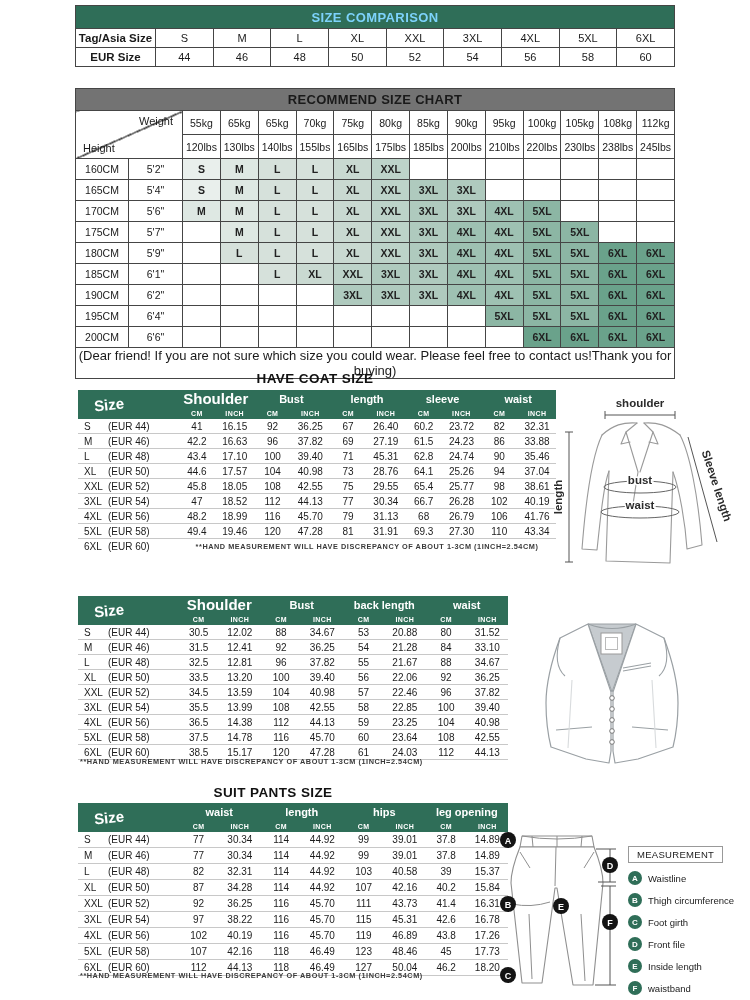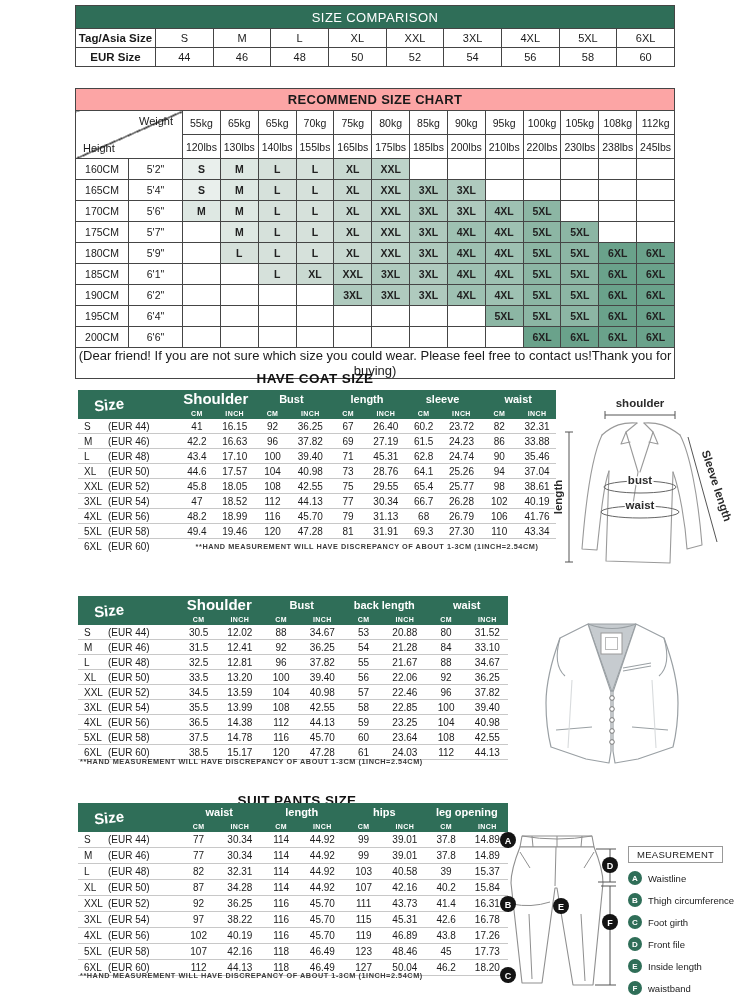--- a/index.html
+++ b/index.html
@@ -2,43 +2,43 @@
 <html style="--green: #2f6e58;"><head>
 <meta charset="utf-8">
 <style>
   html,body{margin:0;padding:0;background:#fff;}
   body{font-family:"Liberation Sans",sans-serif;color:#1a1a1a;}
   .page{position:relative;width:750px;height:1000px;background:#fff;overflow:hidden;}
 
   
   .cmp{position:absolute;left:75px;top:5px;width:600px;border-collapse:collapse;table-layout:fixed;}
   .cmp th,.cmp td{border:1px solid #454545;text-align:center;padding:0;}
-  .greenbar{background:var(--green,#2f6e58);color:#ffffff;font-weight:normal;font-size:13px;height:22px;letter-spacing:.4px;}
+  .greenbar{background:var(--green,#2f6e58);color:#7dd3fc;font-weight:bold;font-size:13px;height:22px;letter-spacing:.4px;}
   .cmp td{font-size:11px;height:18px;}
   .cmp td.rowlabel{font-weight:600;font-size:11.5px;}
   .c-label{width:80px;}
 
   
   .rec{position:absolute;left:75px;top:88px;width:600px;border-collapse:collapse;table-layout:fixed;}
   .rec th,.rec td{border:1px solid #454545;text-align:center;padding:0;}
-  .rec-title{font-size:13px;font-weight:bold;height:21px;background:#fca5a5;letter-spacing:.3px;}
+  .rec-title{font-size:13px;font-weight:bold;height:21px;background:#737373;letter-spacing:.3px;}
   #rec-head td{height:23px;font-size:10.5px;}
   #rec-body td{height:20px;font-size:10.5px;}
   #rec-body td.scell{font-weight:600;color:#222;}
   .r-cm{width:53px;}.r-ft{width:54px;}
   .rec-note{font-size:13px;height:21px;font-weight:400;}
   .diag{position:relative;background:linear-gradient(to bottom right,#fff calc(50% - .8px),#454545 calc(50% - .8px),#454545 calc(50% + .8px),#fff calc(50% + .8px));margin-top:27px;}
   .diag .w{position:absolute;top:4px;right:9px;font-size:11px;}
   .diag .h{position:absolute;bottom:4px;left:7px;font-size:11px;}
 
   
   .sec-title{position:absolute;text-align:center;font-size:13.5px;font-weight:700;letter-spacing:.4px;color:#111;}
   .t-coat{left:75px;top:371px;width:480px;}
   .t-vest{left:75px;top:578px;width:430px;}
-  .t-pants{left:82px;top:785px;width:430px;margin-top:8px;}
+  .t-pants{left:58px;top:785px;width:430px;}
 
   .spec{position:absolute;border-collapse:collapse;table-layout:fixed;}
   .s-coat{left:78px;top:390px;width:478px;}
   .s-vest{left:78px;top:596px;width:430px;}
   .s-pants{left:78px;top:803px;width:430px;}
   .spec thead th{background:var(--green,#2f6e58);color:#fff;padding:0;}
   .spec th.grp{font-size:11px;font-weight:600;height:17px;}
   .spec th.g0{font-size:15px;}
   .spec th.unit{font-size:7px;font-weight:700;letter-spacing:.4px;height:12px;}
   .spec th.sizeh{font-size:15px;text-align:left;padding-left:16px;font-weight:600;}

